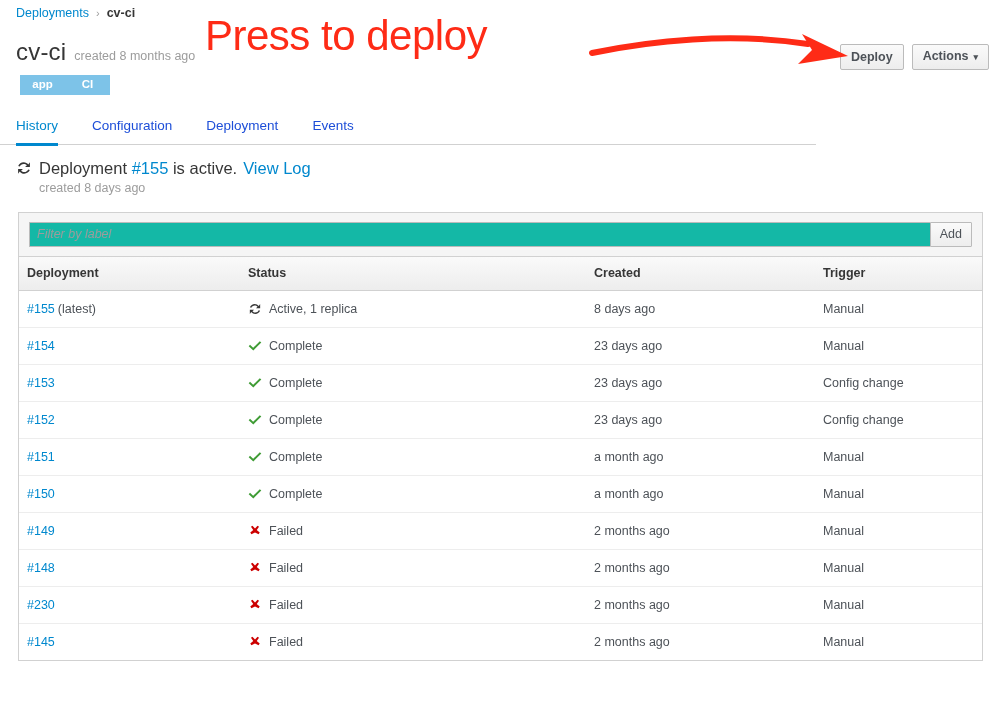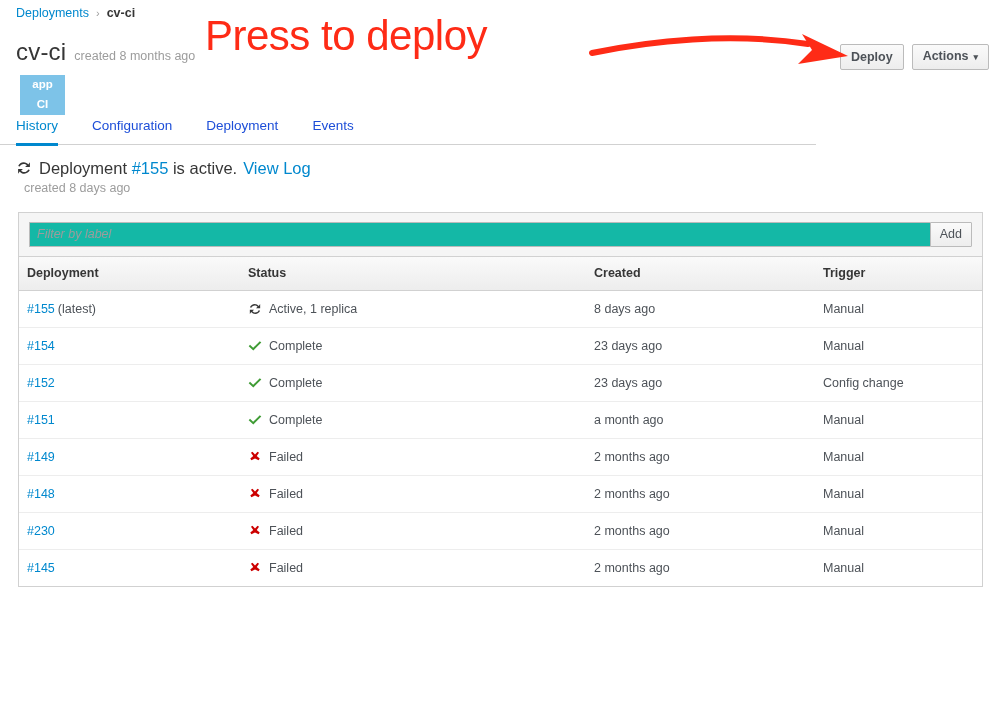--- a/index.html
+++ b/index.html
@@ -58,21 +58,20 @@
     font-size: 12.5px;
     color: #9c9c9c;
     margin-left: 8px;
   }
 
   .label-row {
     position: absolute;
     left: 20px;
     top: 75px;
     display: flex;
-    flex-direction: column;
   }
   .tag {
     font-size: 11.5px;
     font-weight: bold;
     padding: 3px 0 4px 0;
     width: 45px;
     text-align: center;
     line-height: 13px;
   }
   .tag.app {
@@ -184,21 +183,21 @@
   .banner-num { color: #0088ce; }
   .banner-link {
     color: #0088ce;
     text-decoration: none;
     margin-left: 6px;
   }
   .banner-line2 {
     font-size: 12.5px;
     color: #9c9c9c;
     margin-top: 3px;
-    margin-left: 8px;
+    margin-left: 23px;
   }
 
   
   .panel {
     position: absolute;
     left: 18px;
     top: 212px;
     width: 965px;
     border: 1px solid #d1d1d1;
     box-sizing: border-box;
@@ -383,34 +382,60 @@
               <svg class="status-ico" viewBox="0 0 16 16">
                 <path fill="#3f9c35" d="M6.1 13.2 0.8 8.4l1.5-1.7 3.6 3.3L13.5 2.5l1.7 1.4z"></path>
               </svg>
               <span>Complete</span>
             </div>
           </td>
           <td class="col-creat">23 days ago</td>
           <td class="col-trig">Manual</td>
         </tr>
         <tr>
-          <td class="col-dep"><a class="dep-link" href="#">#152</a></td>
+          <td class="col-dep"><a class="dep-link" href="#">#153</a></td>
           <td class="col-stat">
             <div class="status-cell">
               <svg class="status-ico" viewBox="0 0 16 16">
                 <path fill="#3f9c35" d="M6.1 13.2 0.8 8.4l1.5-1.7 3.6 3.3L13.5 2.5l1.7 1.4z"></path>
               </svg>
               <span>Complete</span>
             </div>
           </td>
           <td class="col-creat">23 days ago</td>
           <td class="col-trig">Config change</td>
         </tr>
         <tr>
+          <td class="col-dep"><a class="dep-link" href="#">#152</a></td>
+          <td class="col-stat">
+            <div class="status-cell">
+              <svg class="status-ico" viewBox="0 0 16 16">
+                <path fill="#3f9c35" d="M6.1 13.2 0.8 8.4l1.5-1.7 3.6 3.3L13.5 2.5l1.7 1.4z"></path>
+              </svg>
+              <span>Complete</span>
+            </div>
+          </td>
+          <td class="col-creat">23 days ago</td>
+          <td class="col-trig">Config change</td>
+        </tr>
+        <tr>
           <td class="col-dep"><a class="dep-link" href="#">#151</a></td>
+          <td class="col-stat">
+            <div class="status-cell">
+              <svg class="status-ico" viewBox="0 0 16 16">
+                <path fill="#3f9c35" d="M6.1 13.2 0.8 8.4l1.5-1.7 3.6 3.3L13.5 2.5l1.7 1.4z"></path>
+              </svg>
+              <span>Complete</span>
+            </div>
+          </td>
+          <td class="col-creat">a month ago</td>
+          <td class="col-trig">Manual</td>
+        </tr>
+        <tr>
+          <td class="col-dep"><a class="dep-link" href="#">#150</a></td>
           <td class="col-stat">
             <div class="status-cell">
               <svg class="status-ico" viewBox="0 0 16 16">
                 <path fill="#3f9c35" d="M6.1 13.2 0.8 8.4l1.5-1.7 3.6 3.3L13.5 2.5l1.7 1.4z"></path>
               </svg>
               <span>Complete</span>
             </div>
           </td>
           <td class="col-creat">a month ago</td>
           <td class="col-trig">Manual</td>

